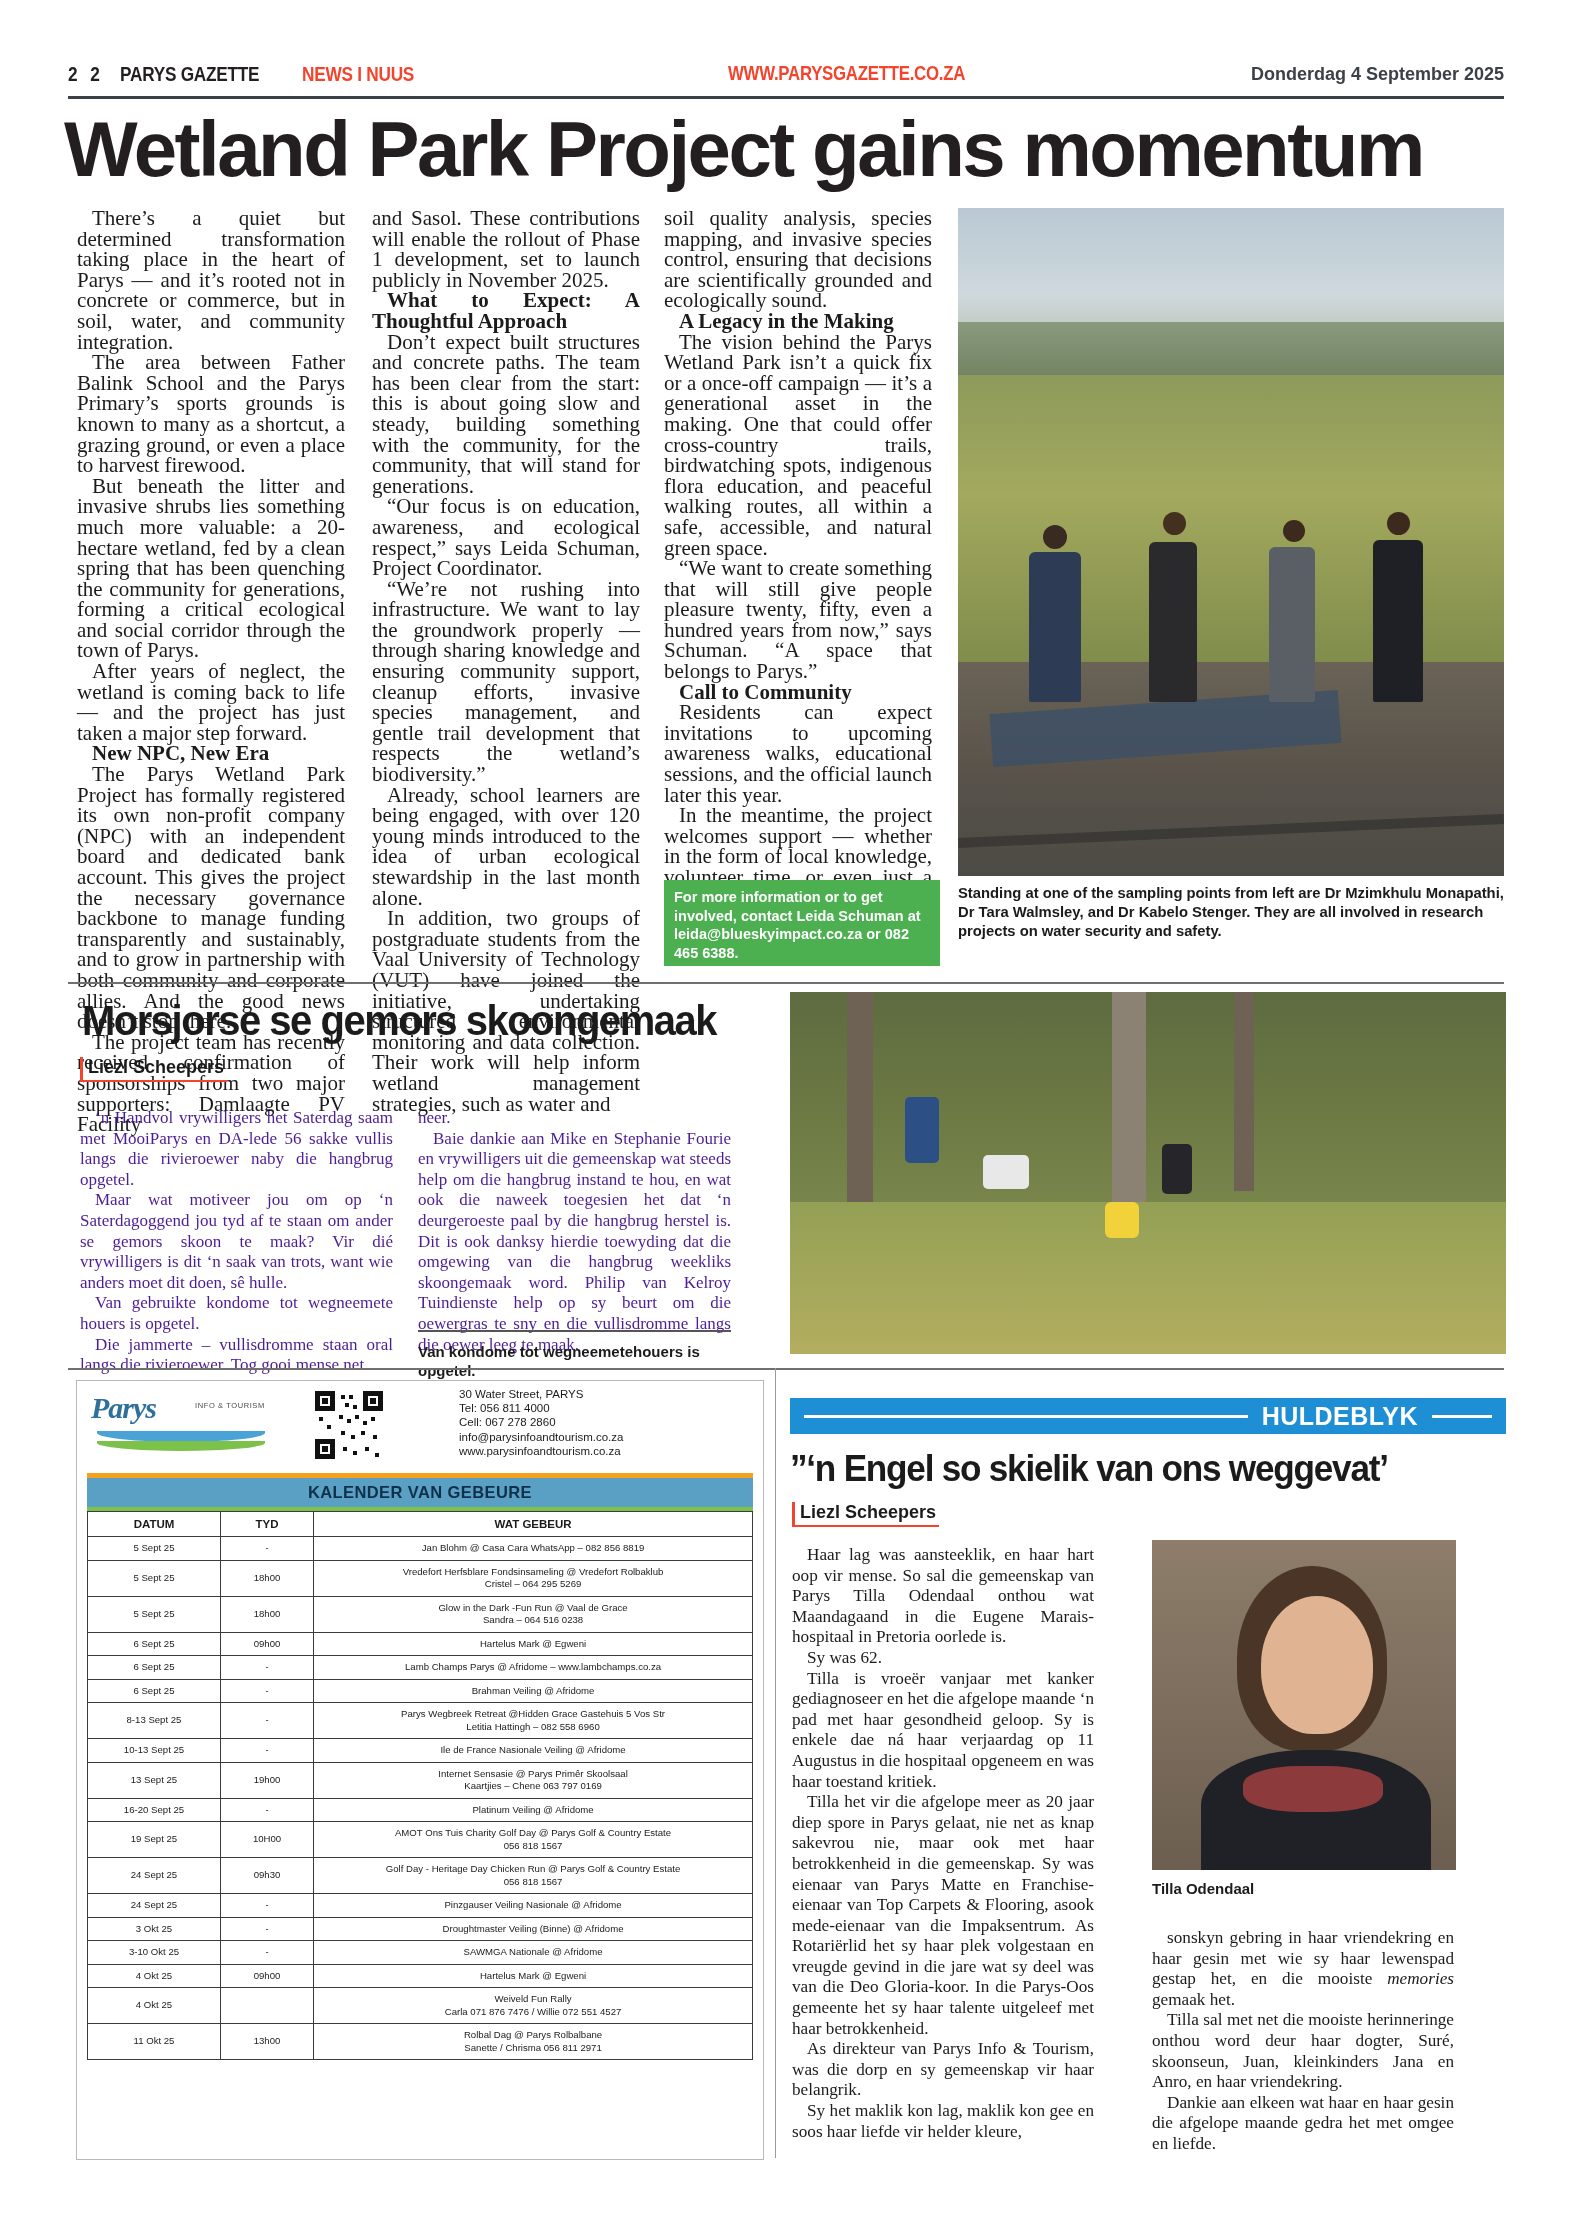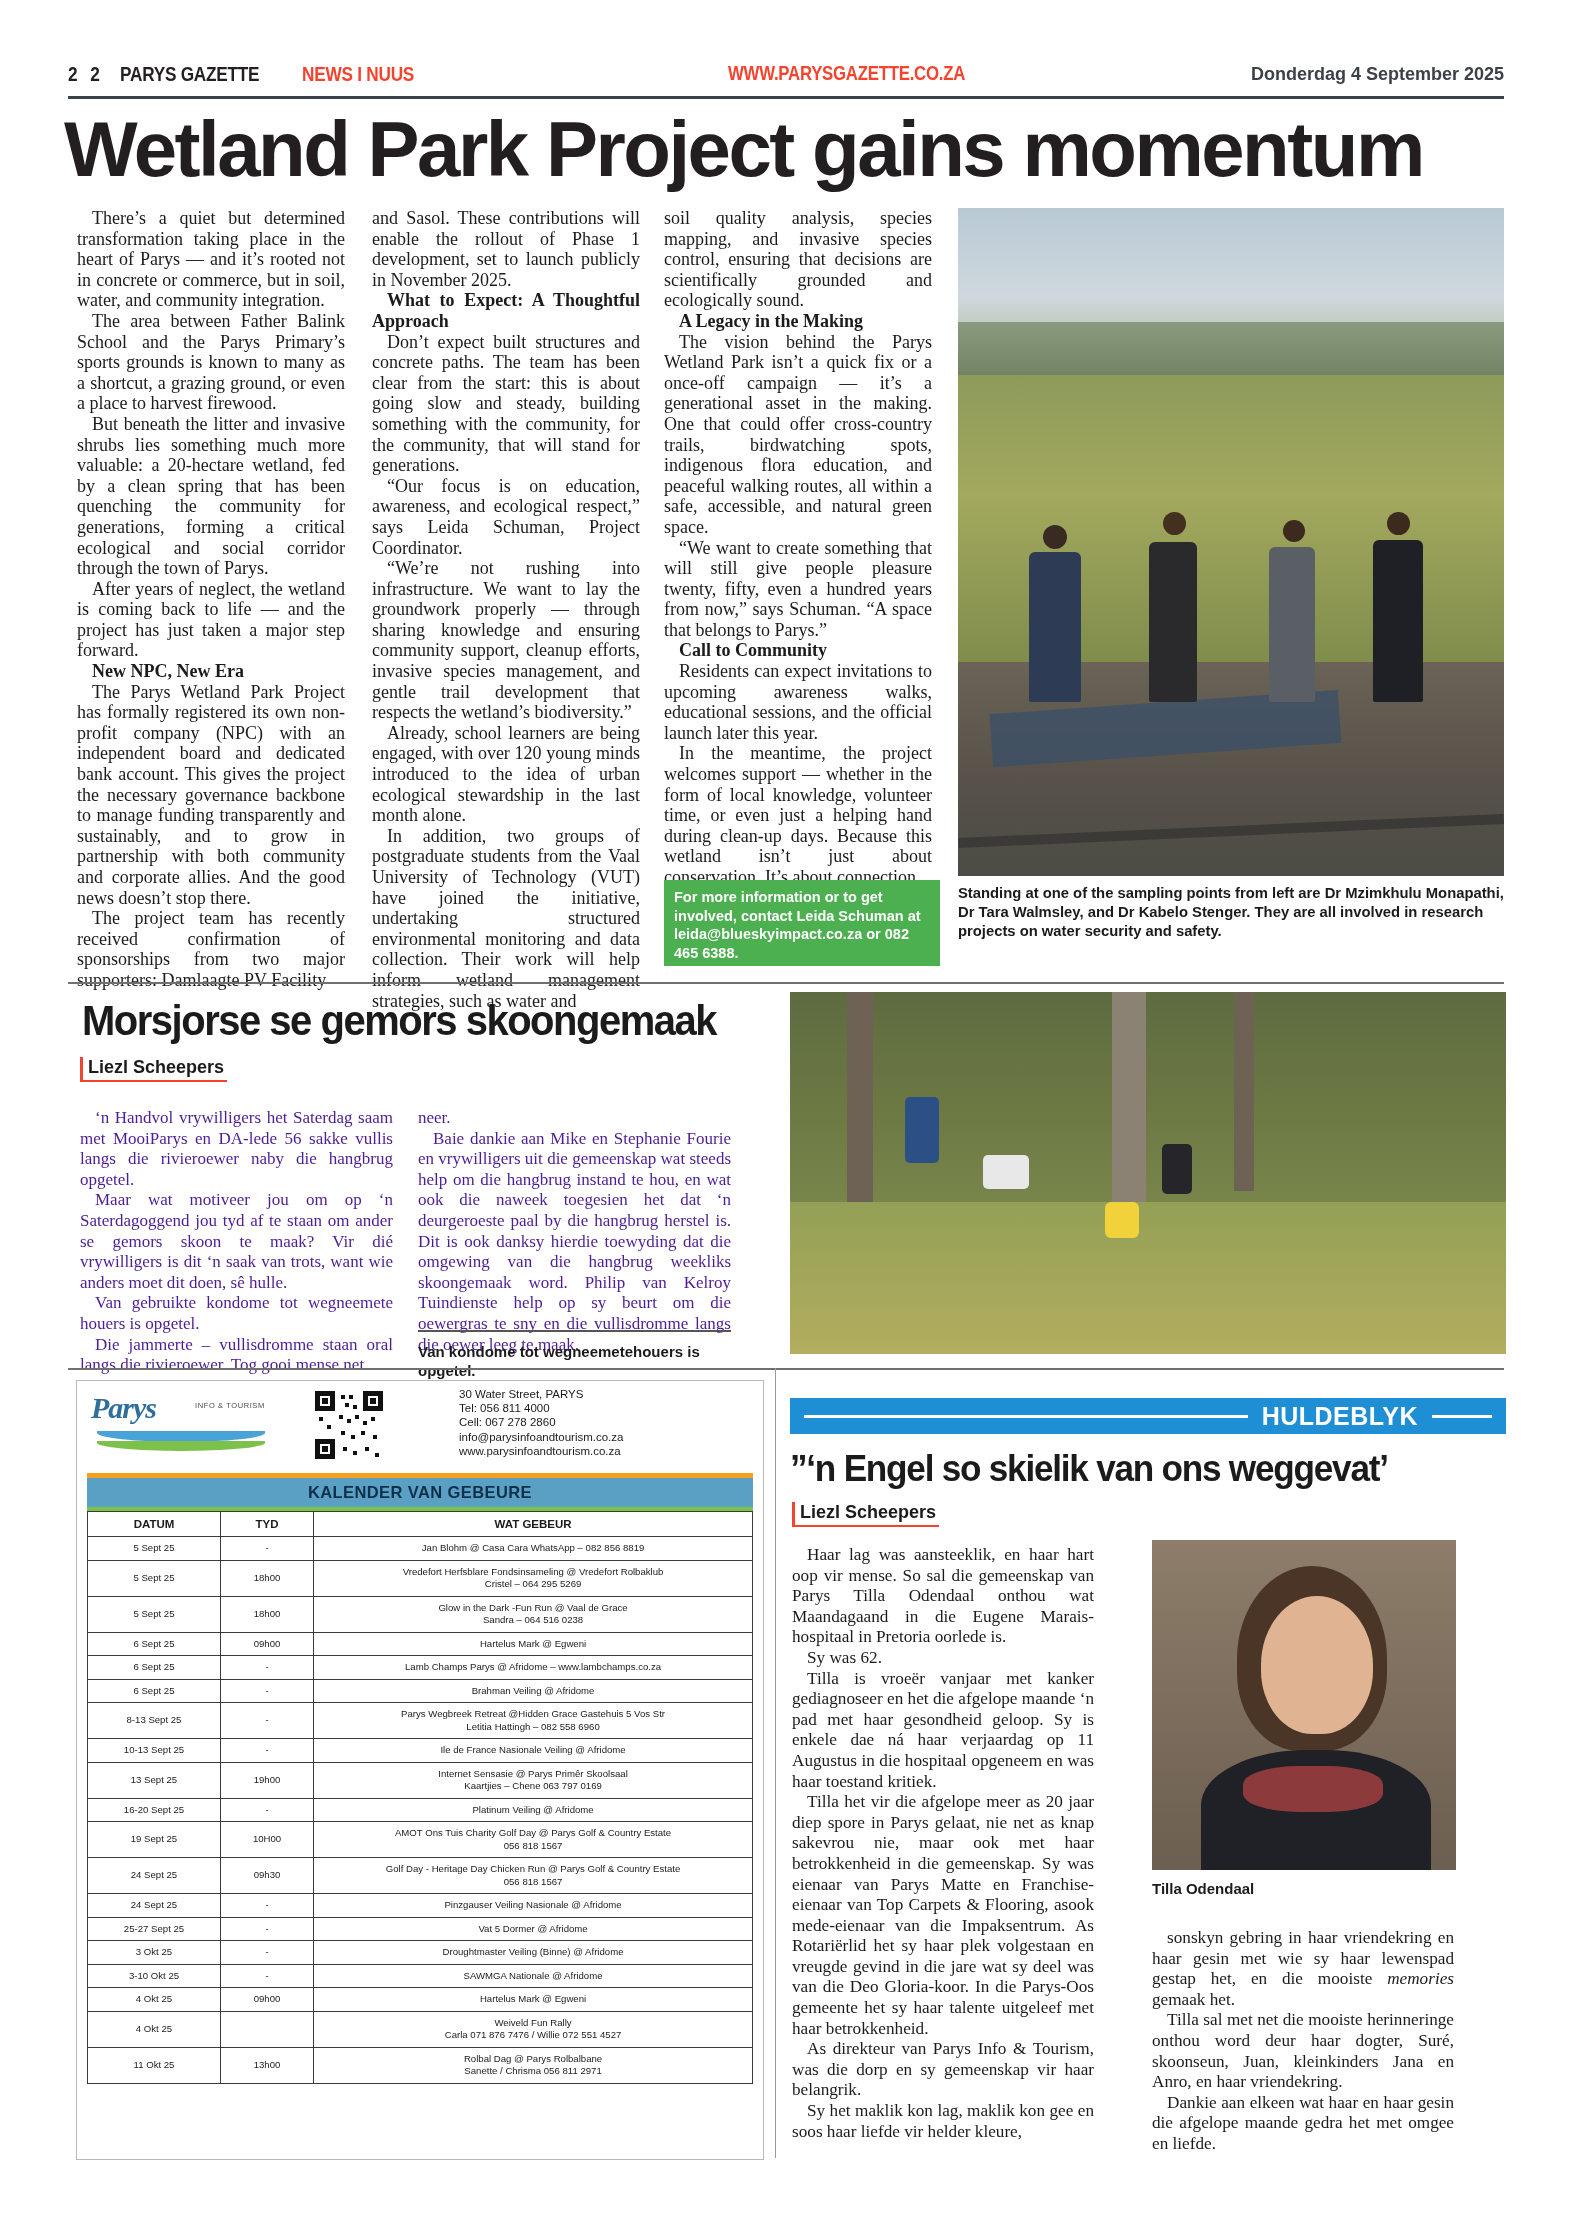--- a/index.html
+++ b/index.html
@@ -55,21 +55,21 @@
   
   .headline {
     position: absolute; left: 64px; top: 108px; width: 1450px;
     font-family: "Liberation Sans", sans-serif;
     font-weight: bold; font-size: 78px; line-height: 82px;
     color: #231f20; letter-spacing: -2.5px;
     transform: scaleX(1.0); white-space: nowrap;
   }
 
   
-  .a1-col { position: absolute; top: 208px; width: 268px; font-size: 18px; line-height: 20.6px;
+  .a1-col { position: absolute; top: 208px; width: 268px; font-size: 21px; line-height: 20.6px;
             color: #1b1b1b; text-align: justify; }
   .a1-c1 { left: 77px; }
   .a1-c2 { left: 372px; }
   .a1-c3 { left: 664px; }
   .a1-col p { text-indent: 15px; margin: 0; }
   .a1-col p.sub { font-weight: bold; text-indent: 15px; }
 
   
   .photo1 {
     position: absolute; left: 958px; top: 208px; width: 546px; height: 668px;
@@ -452,25 +452,20 @@
               <td class="col-d">24 Sept 25</td>
               <td class="col-t">09h30</td>
               <td class="col-w">Golf Day - Heritage Day Chicken Run @ Parys Golf &amp; Country Estate<br>056 818 1567</td>
             </tr>
             <tr>
               <td class="col-d">24 Sept 25</td>
               <td class="col-t">-</td>
               <td class="col-w">Pinzgauser Veiling Nasionale @ Afridome</td>
             </tr>
             <tr>
-              <td class="col-d">25-27 Sept 25</td>
-              <td class="col-t">-</td>
-              <td class="col-w">Vat 5 Dormer @ Afridome</td>
-            </tr>
-            <tr>
               <td class="col-d">3 Okt 25</td>
               <td class="col-t">-</td>
               <td class="col-w">Droughtmaster Veiling (Binne) @ Afridome</td>
             </tr>
             <tr>
               <td class="col-d">3-10 Okt 25</td>
               <td class="col-t">-</td>
               <td class="col-w">SAWMGA Nationale @ Afridome</td>
             </tr>
             <tr>

